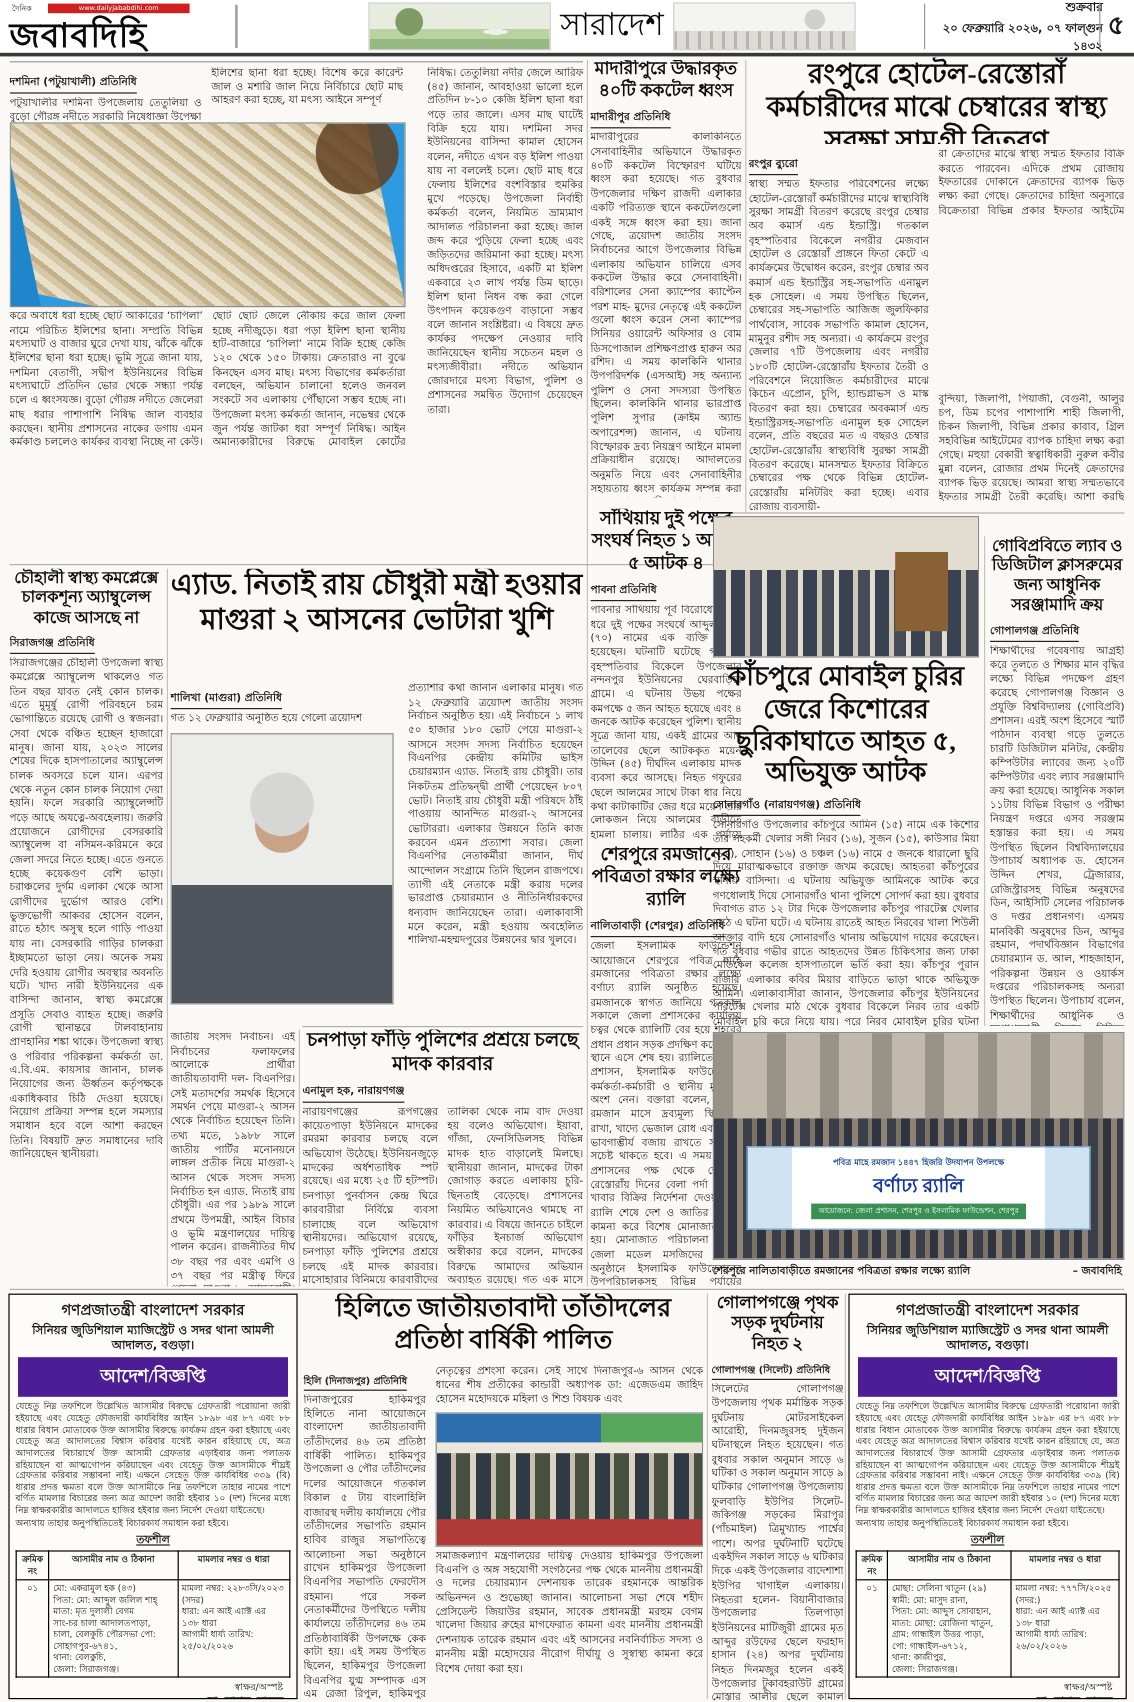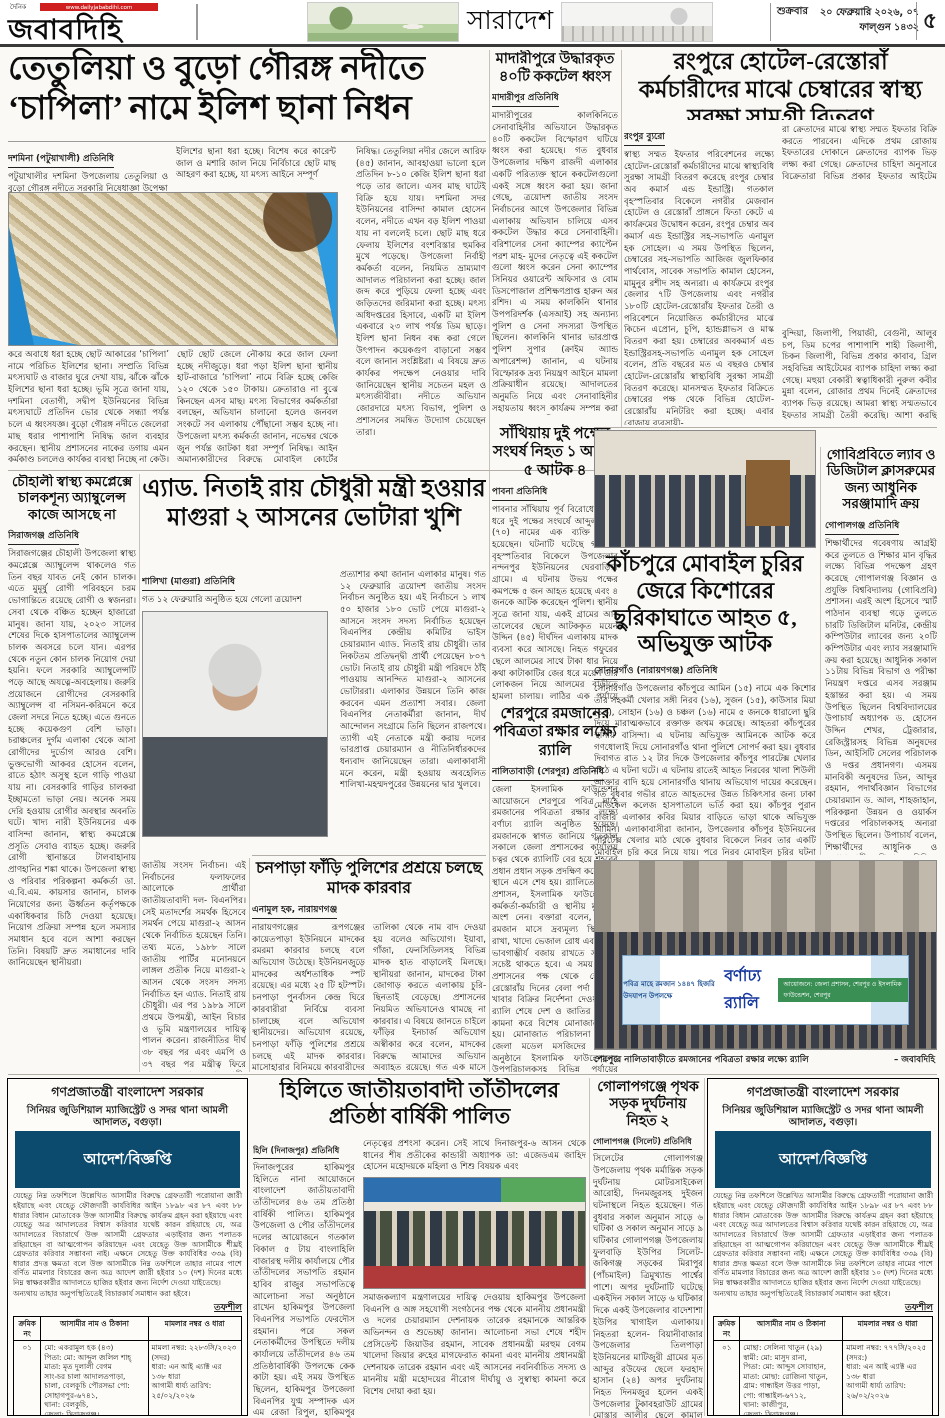--- a/index.html
+++ b/index.html
@@ -10,23 +10,23 @@
   .bl{font-size:8.8px;font-weight:700;border-bottom:1px solid #222;display:inline-block;margin:2px 0 3px;padding-bottom:1px}
   .bt{font-size:8.6px;line-height:1.36;text-align:justify;overflow:hidden;color:#1c1c1c}
   .c2{column-count:2;column-gap:8px}
   .ph{border:1px solid #8a8a8a;position:relative;overflow:hidden}
   .vr{position:absolute;width:1px;background:#c7c3bb}
   .hrl{position:absolute;background:#b3afa7;height:1px}
   .prel{white-space:pre-line}
   .notice{border:1.6px solid #000;background:#fdfcf8;padding:4px 5px;overflow:hidden;box-sizing:border-box}
   .notice .gt{font-size:12.5px;font-weight:800;text-align:center}
   .notice .cl{font-size:9.8px;font-weight:700;text-align:center;line-height:1.25;margin-top:1px}
-  .notice .bn{background:#0c4a6e;color:#fff;text-align:center;font-size:15px;font-weight:800;padding:16px 0;margin:3px 2px;font-family:"Liberation Serif",serif}
+  .notice .bn{background:#4c1d95;color:#fff;text-align:center;font-size:15px;font-weight:800;padding:4px 0;margin:3px 2px;font-family:"Liberation Serif",serif}
   .notice .nb{font-size:7.4px;line-height:1.3;text-align:justify}
-  .notice .st{font-size:9px;font-weight:800;text-align:right;text-decoration:underline;margin:2px 0 1px}
+  .notice .st{font-size:9px;font-weight:800;text-align:center;text-decoration:underline;margin:2px 0 1px}
   .notice table{width:100%;border-collapse:collapse;margin-top:1px}
   .notice th,.notice td{border:1px solid #000;font-size:7.3px;padding:2px 3px;vertical-align:top;line-height:1.3}
   .notice th{text-align:center;font-weight:700}
   .sig{font-size:7.8px;text-align:right;line-height:1.35;margin-top:3px;padding-right:6px}
   .sig b{font-size:8.4px}
 </style>
 </head>
 <body>
 
 <div class="abs" style="left:0;top:0;width:945px;height:44px;background:#fff">
@@ -40,42 +40,41 @@
     <div style="width:150px;height:38px;background:
       radial-gradient(circle at 22% 40%, #7d9b63 0 11px, transparent 12px),
       radial-gradient(ellipse at 70% 62%, #efefe8 0 10px, transparent 11px),
       linear-gradient(180deg,#e7ecdf 0 55%, #b9d2a2 55% 78%, #97b881 78%);border:1px solid #ccc"></div>
     <div style="font-size:26px;font-weight:400;color:#0a0a0a;font-family:'Liberation Serif',serif">সারাদেশ</div>
     <div style="width:150px;height:38px;background:
       repeating-linear-gradient(90deg, rgba(150,150,150,.55) 0 2px, transparent 2px 10px) 0 100%/100% 40% no-repeat,
       radial-gradient(circle at 78% 35%, #cfcfcf 0 8px, transparent 9px),
       linear-gradient(180deg,#f4f4f2 0 60%, #dddcd6 60%);border:1px solid #ccc"></div>
   </div>
-  <div class="abs" style="left:770px;top:3px;width:142px;height:38px;border-left:1px solid #9a9a9a;padding-left:6px;text-align:right;display:flex;flex-direction:row;justify-content:center">
+  <div class="abs" style="left:770px;top:3px;width:142px;height:38px;border-left:1px solid #9a9a9a;padding-left:6px;text-align:right;display:flex;flex-direction:column;justify-content:center">
     <span style="font-size:10px;font-weight:700">শুক্রবার</span>
     <span style="font-size:9.6px;font-weight:700;margin-top:2px">২০ ফেব্রুয়ারি ২০২৬, ০৭ ফাল্গুন ১৪৩২</span>
   </div>
   <div class="abs" style="left:916px;top:2px;width:26px;height:38px;border-left:1px solid #9a9a9a;font-size:22px;font-weight:800;font-family:'Liberation Serif',serif;display:flex;align-items:center;justify-content:center">৫</div>
   <div class="abs" style="left:0;top:44px;width:945px;height:2.5px;background:#383838"></div>
 </div>
 
 <div class="vr" style="left:489px;top:50px;height:1022px"></div>
 <div class="vr" style="left:621px;top:50px;height:377px"></div>
 <div class="vr" style="left:139px;top:474px;height:598px"></div>
 <div class="vr" style="left:249px;top:858px;height:214px"></div>
 <div class="vr" style="left:820px;top:447px;height:408px"></div>
 <div class="vr" style="left:589px;top:1078px;height:338px"></div>
 <div class="vr" style="left:704px;top:1078px;height:338px"></div>
 <div class="hrl" style="left:8px;top:470px;width:611px"></div>
 <div class="hrl" style="left:594px;top:427px;width:343px"></div>
 <div class="hrl" style="left:252px;top:855px;width:234px"></div>
 <div class="hrl" style="left:8px;top:1074px;width:929px;height:1.4px"></div>
 
 <div class="abs" style="left:8px;top:48px;width:478px;height:418px;overflow:hidden">
-  <div class="hl" style="font-size:33px;text-align:left;height:90px;overflow:hidden">তেতুলিয়া ও বুড়ো গৌরঙ্গ নদীতে ‘চাপিলা’ নামে ইলিশ ছানা নিধন</div>
   <div style="border-bottom:1px solid #9b9b9b;margin:3px 0 4px"></div>
   <div style="display:flex;gap:18px">
     <div style="width:330px">
       <div style="display:flex;gap:8px;height:46px;overflow:hidden">
         <div style="width:160px">
           <span class="bl">দশমিনা (পটুয়াখালী) প্রতিনিধি</span>
           <div class="bt" style="height:26px">পটুয়াখালীর দশমিনা উপজেলায় তেতুলিয়া ও বুড়ো গৌরঙ্গ নদীতে সরকারি নিষেধাজ্ঞা উপেক্ষা</div>
         </div>
         <div class="bt" style="width:160px;height:46px">ইলিশের ছানা ধরা হচ্ছে। বিশেষ করে কারেন্ট জাল ও মশারি জাল নিয়ে নির্বিচারে ছোট মাছ আহরণ করা হচ্ছে, যা মৎস্য আইনে সম্পূর্ণ</div>
       </div>
@@ -166,21 +165,21 @@
 <div class="abs" style="left:825px;top:447px;width:112px;height:408px;overflow:hidden">
   <div class="hl" style="font-size:13.5px">গোবিপ্রবিতে ল্যাব ও ডিজিটাল ক্লাসরুমের জন্য আধুনিক সরঞ্জামাদি ক্রয়</div>
   <span class="bl">গোপালগঞ্জ প্রতিনিধি</span>
   <div class="bt" style="height:330px">শিক্ষার্থীদের গবেষণায় আগ্রহী করে তুলতে ও শিক্ষার মান বৃদ্ধির লক্ষ্যে বিভিন্ন পদক্ষেপ গ্রহণ করেছে গোপালগঞ্জ বিজ্ঞান ও প্রযুক্তি বিশ্ববিদ্যালয় (গোবিপ্রবি) প্রশাসন। এরই অংশ হিসেবে স্মার্ট পাঠদান ব্যবস্থা গড়ে তুলতে চারটি ডিজিটাল মনিটর, কেন্দ্রীয় কম্পিউটার ল্যাবের জন্য ২০টি কম্পিউটার এবং ল্যাব সরঞ্জামাদি ক্রয় করা হয়েছে। আধুনিক সকাল ১১টায় বিভিন্ন বিভাগ ও পরীক্ষা নিয়ন্ত্রণ দপ্তরে এসব সরঞ্জাম হস্তান্তর করা হয়। এ সময় উপস্থিত ছিলেন বিশ্ববিদ্যালয়ের উপাচার্য অধ্যাপক ড. হোসেন উদ্দিন শেখর, ট্রেজারার, রেজিস্ট্রারসহ বিভিন্ন অনুষদের ডিন, আইসিটি সেলের পরিচালক ও দপ্তর প্রধানগণ। এসময় মানবিকী অনুষদের ডিন, আব্দুর রহমান, পদার্থবিজ্ঞান বিভাগের চেয়ারম্যান ড. আল, শাহজাহান, পরিকল্পনা উন্নয়ন ও ওয়ার্কস দপ্তরের পরিচালকসহ অন্যরা উপস্থিত ছিলেন। উপাচার্য বলেন, শিক্ষার্থীদের আধুনিক ও যুগোপযোগী শিক্ষায় শিক্ষিত করতে বিশ্ববিদ্যালয় প্রশাসন বদ্ধপরিকর। পর্যায়ক্রমে সব বিভাগে ডিজিটাল ক্লাসরুম চালু হবে। হস্তান্তর অনুষ্ঠানে পরীক্ষা নিয়ন্ত্রক ড. সালেহ আহমেদ, পরীক্ষা নিয়ন্ত্রক দপ্তরের এ এম গোলাম হায়দার উপস্থিত ছিলেন।</div>
 </div>
 
 <div class="abs ph" style="left:594px;top:860px;width:341px;height:188px;background:
   repeating-linear-gradient(90deg, rgba(60,55,50,.3) 0 16px, transparent 16px 44px) 0 0/100% 38% no-repeat,
   repeating-linear-gradient(90deg,#3a3f4a 0 8px,#7a7265 8px 12px,#2f3440 12px 19px,#8d8274 19px 24px) 0 100%/100% 62% no-repeat,
   linear-gradient(180deg,#c0b9ac 0 38%, #8f8a80 38% 100%)">
-  <div style="position:absolute;left:8%;right:8%;top:50%;height:36%;background:linear-gradient(90deg,#cfe3f2 0 13%, #ffffff 13% 87%, #cfe3f2 87%);border:1px solid #7aa7c9;display:flex;flex-direction:row;align-items:center;justify-content:center;overflow:hidden">
+  <div style="position:absolute;left:8%;right:8%;top:50%;height:36%;background:linear-gradient(90deg,#cfe3f2 0 13%, #ffffff 13% 87%, #cfe3f2 87%);border:1px solid #7aa7c9;display:flex;flex-direction:column;align-items:center;justify-content:center;overflow:hidden">
     <div style="font-size:6.8px;color:#1a4d8f;font-weight:700">পবিত্র মাহে রমজান ১৪৪৭ হিজরি উদযাপন উপলক্ষে</div>
     <div style="font-size:16px;font-weight:900;color:#1537a0;font-family:'Liberation Serif',serif">বর্ণাঢ্য র‌্যালি</div>
     <div style="font-size:6.2px;color:#fff;background:#3a8f55;padding:1px 6px;margin-top:1px">আয়োজনে: জেলা প্রশাসন, শেরপুর ও ইসলামিক ফাউন্ডেশন, শেরপুর</div>
   </div>
 </div>
 <div class="abs" style="left:594px;top:1052px;width:341px;height:16px;display:flex;justify-content:space-between;align-items:center">
   <span style="font-size:8.6px;font-weight:700">শেরপুরে নালিতাবাড়ীতে রমজানের পবিত্রতা রক্ষার লক্ষ্যে র‌্যালি</span>
   <span style="font-size:8.6px;font-weight:700">– জবাবদিহি</span>
 </div>
 

